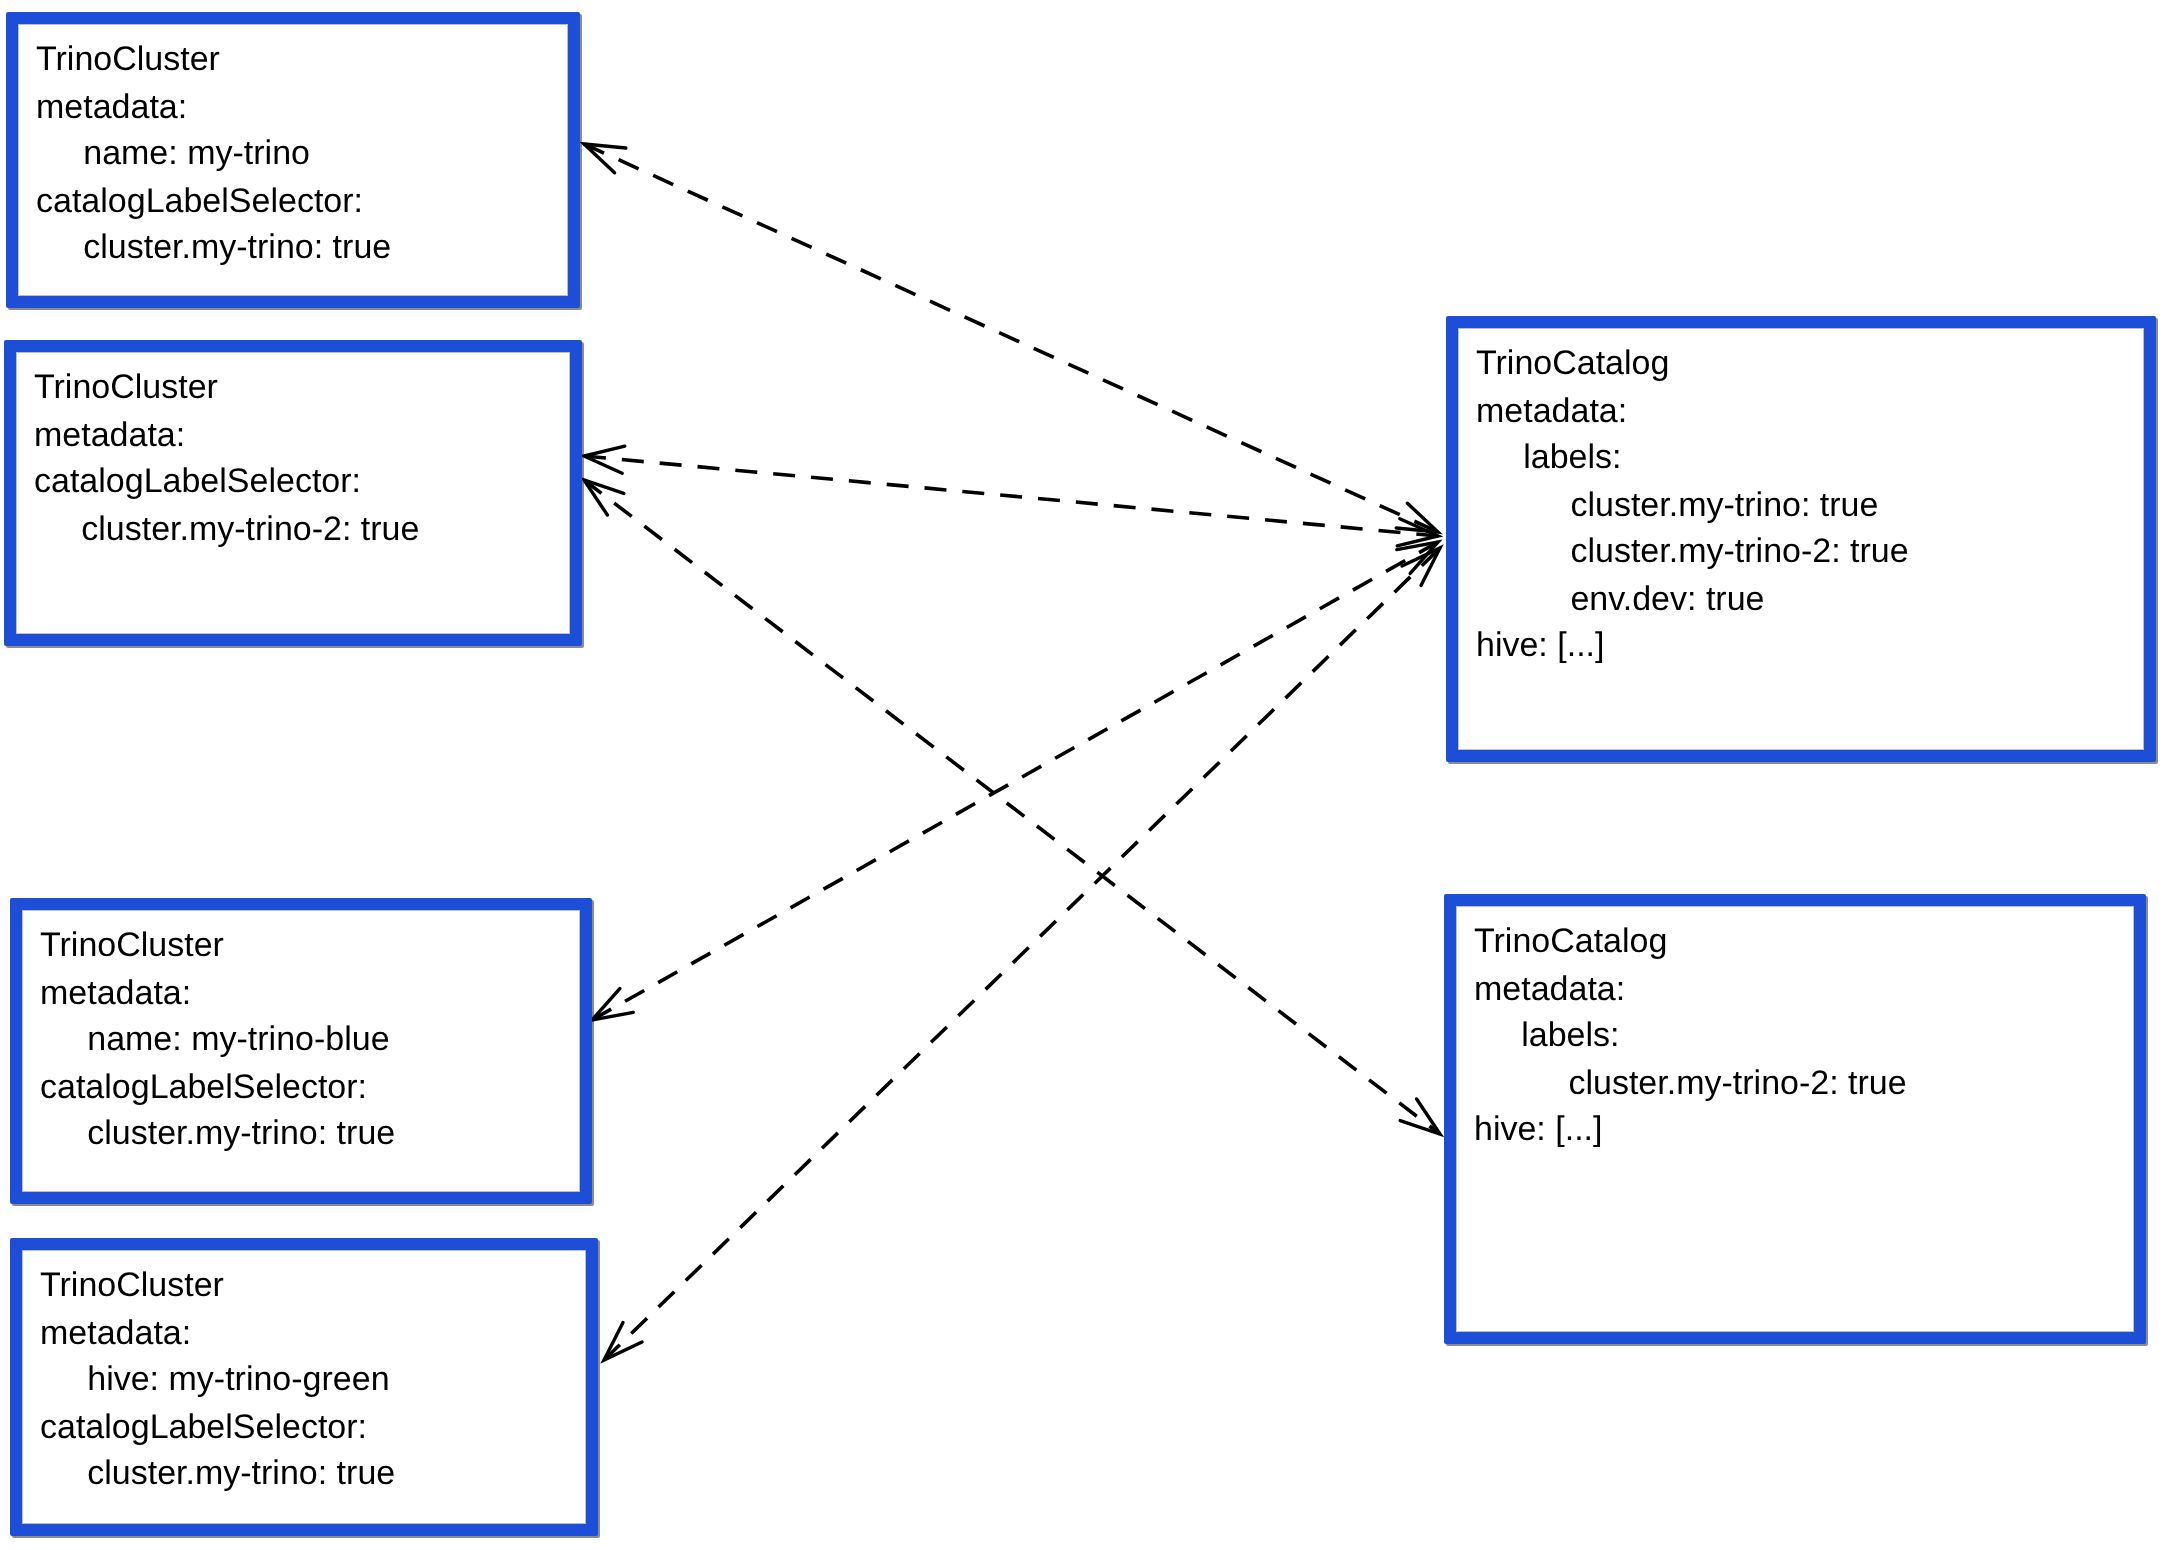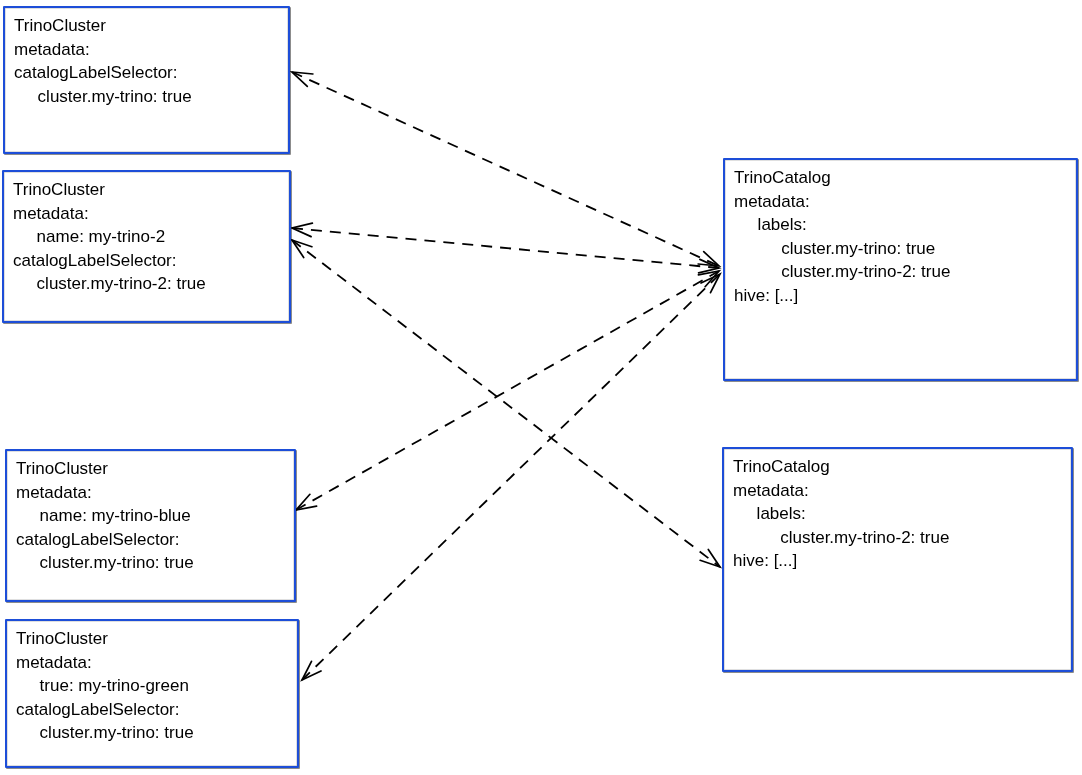--- a/index.html
+++ b/index.html
@@ -11,21 +11,21 @@
     position: relative;
     width: 1082px;
     height: 775px;
     background: #ffffff;
     font-family: "Liberation Sans", "DejaVu Sans", sans-serif;
     color: #000000;
     overflow: hidden;
   }
   .box {
     position: absolute;
-    border: 2px solid #1d4ed8;
+    border: 6px solid #1d4ed8;
     background: #ffffff;
     box-sizing: border-box;
     padding: 6px 9px;
     box-shadow: 1px 1px 0 rgba(0,0,0,0.45), inset 0 0 0 0.5px rgba(0,0,0,0.25);
     border-radius: 1px;
   }
   .box .line {
     font-size: 17px;
     line-height: 23.5px;
     white-space: pre;
@@ -69,54 +69,55 @@
       <g>
         <line x1="302" y1="680" x2="720" y2="274" stroke="#000000" stroke-width="1.8" stroke-dasharray="11 8"></line>
         <path d="M 311.5 661.3 L 302 680 L 321.0 671.0" fill="none" stroke="#000000" stroke-width="1.7" stroke-linecap="round"></path>
         <path d="M 710.5 292.7 L 720 274 L 701.0 283.0" fill="none" stroke="#000000" stroke-width="1.7" stroke-linecap="round"></path>
       </g>
     </svg>
 
   <div class="box" style="left:3px; top:6px; width:287px; height:148px;">
       <div class="line">TrinoCluster</div>
       <div class="line">metadata:</div>
+      <div class="line">     name: my-trino</div>
       <div class="line">catalogLabelSelector:</div>
       <div class="line">     cluster.my-trino: true</div>
     </div>
 
   <div class="box" style="left:2px; top:170px; width:289px; height:153px;">
       <div class="line">TrinoCluster</div>
       <div class="line">metadata:</div>
-      <div class="line">     name: my-trino-2</div>
       <div class="line">catalogLabelSelector:</div>
       <div class="line">     cluster.my-trino-2: true</div>
     </div>
 
   <div class="box" style="left:5px; top:449px; width:291px; height:153px;">
       <div class="line">TrinoCluster</div>
       <div class="line">metadata:</div>
       <div class="line">     name: my-trino-blue</div>
       <div class="line">catalogLabelSelector:</div>
       <div class="line">     cluster.my-trino: true</div>
     </div>
 
   <div class="box" style="left:5px; top:619px; width:294px; height:149px;">
       <div class="line">TrinoCluster</div>
       <div class="line">metadata:</div>
-      <div class="line">     true: my-trino-green</div>
+      <div class="line">     hive: my-trino-green</div>
       <div class="line">catalogLabelSelector:</div>
       <div class="line">     cluster.my-trino: true</div>
     </div>
 
   <div class="box" style="left:723px; top:158px; width:355px; height:223px;">
       <div class="line">TrinoCatalog</div>
       <div class="line">metadata:</div>
       <div class="line">     labels:</div>
       <div class="line">          cluster.my-trino: true</div>
       <div class="line">          cluster.my-trino-2: true</div>
+      <div class="line">          env.dev: true</div>
       <div class="line">hive: [...]</div>
     </div>
 
   <div class="box" style="left:722px; top:447px; width:351px; height:225px;">
       <div class="line">TrinoCatalog</div>
       <div class="line">metadata:</div>
       <div class="line">     labels:</div>
       <div class="line">          cluster.my-trino-2: true</div>
       <div class="line">hive: [...]</div>
     </div>

